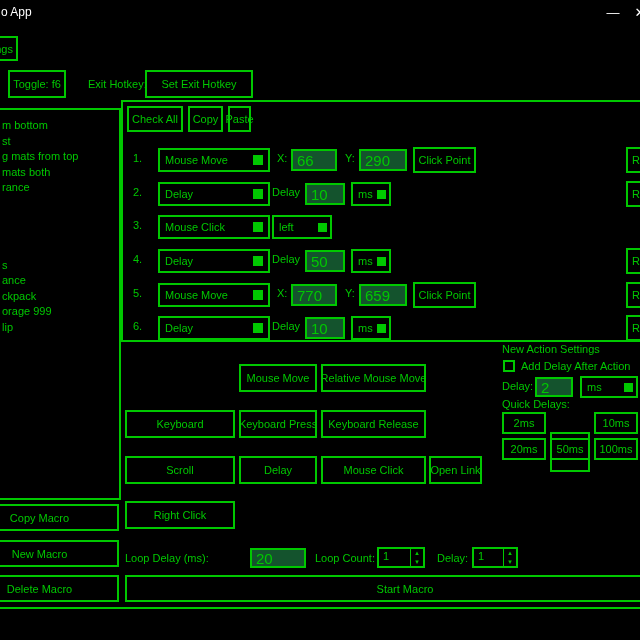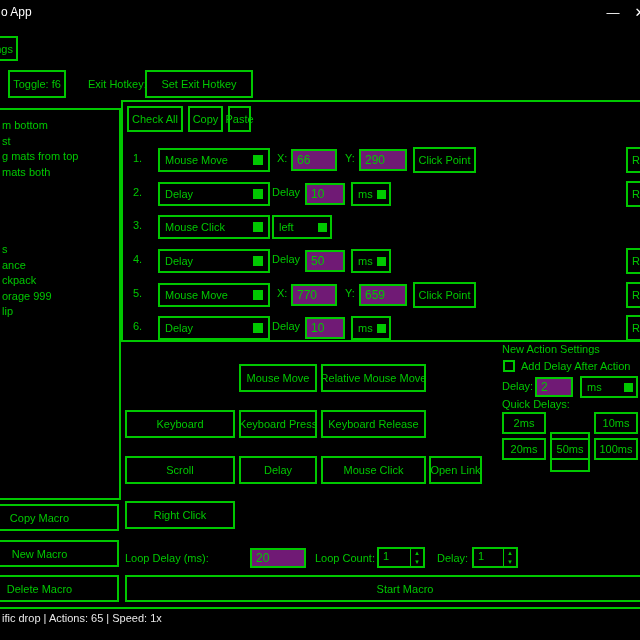--- a/index.html
+++ b/index.html
@@ -10,22 +10,22 @@
     font-size:11px; color:#00c800;
   }
   .lbl { position:absolute; color:#00c800; white-space:nowrap; }
   .btn {
     position:absolute; background:#000; border:2px solid #00c800;
     color:#00c800; display:flex; align-items:center; justify-content:center;
     white-space:nowrap; cursor:pointer; font-size:11px;
   }
   .panel { position:absolute; border:2px solid #00c800; background:transparent; pointer-events:none; z-index:4; }
   .inp {
-    position:absolute; background:#701a75; border:2px solid #00c800; color:#00c800;
-    font-family:"Liberation Sans", sans-serif; font-size:12px; padding:0 4px; outline:none;
+    position:absolute; background:#14532d; border:2px solid #00c800; color:#00c800;
+    font-family:"Liberation Sans", sans-serif; font-size:15px; padding:0 4px; outline:none;
   }
   .dd {
     position:absolute; background:#000; border:2px solid #00c800; color:#00c800;
     display:flex; align-items:center; cursor:pointer;
   }
   .dd .txt { flex:1; padding-left:5px; white-space:nowrap; overflow:hidden; }
   .dd .sq { width:10px; height:10px; background:#00c800; margin-right:5px; flex:none; }
   .dd.small .sq { width:9px; height:9px; margin-right:3px; }
   .spin { position:absolute; background:#000; border:2px solid #00c800; display:flex; }
   .spin .val { flex:1; padding:1px 4px; color:#00c800; }
@@ -66,20 +66,21 @@
   <div class="btn" style="left:145px; top:70px; width:108px; height:28px;">
     <span>Set Exit Hotkey</span>
   </div>
 
   <div class="panel" style="left:-10px; top:108px; width:131px; height:392px;"></div>
   <div style="position:absolute; left:2px; top:118px; width:114px;">
     <div class="list-item">m bottom</div>
     <div class="list-item">st</div>
     <div class="list-item">g mats from top</div>
     <div class="list-item">mats both</div>
+    <div class="list-item">rance</div>
     <div class="spacer"></div>
     <div class="list-item">s</div>
     <div class="list-item">ance</div>
     <div class="list-item">ckpack</div>
     <div class="list-item">orage 999</div>
     <div class="list-item">lip</div>
   </div>
 
   <div class="btn" style="left:-40px; top:504px; width:159px; height:27px;">
     <span>Copy Macro</span>
@@ -267,15 +268,14 @@
       <span>▴</span>
       <span>▾</span>
     </span>
   </div>
 
   <div class="btn" style="left:125px; top:575px; width:560px; height:27px;">
     <span>Start Macro</span>
   </div>
 
   <div class="status-line"></div>
-  <div class="status-text">ific drop | Actions: 65 | Speed: 1x</div>
 
 </div>
 
 </body></html>

